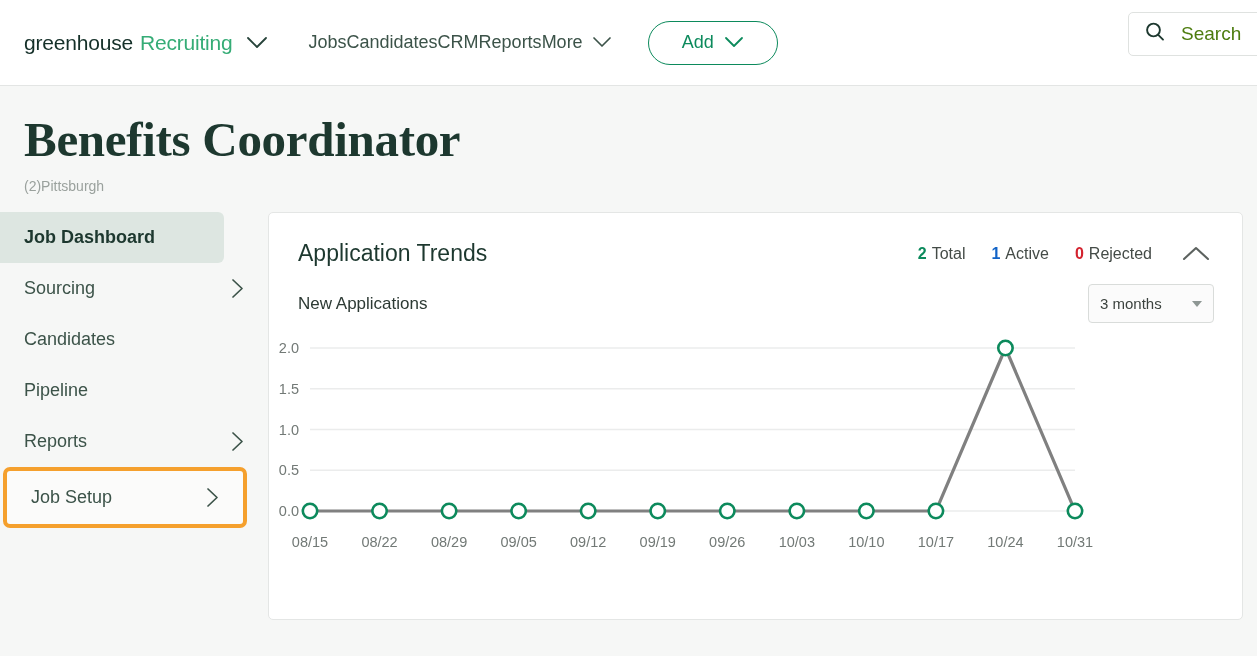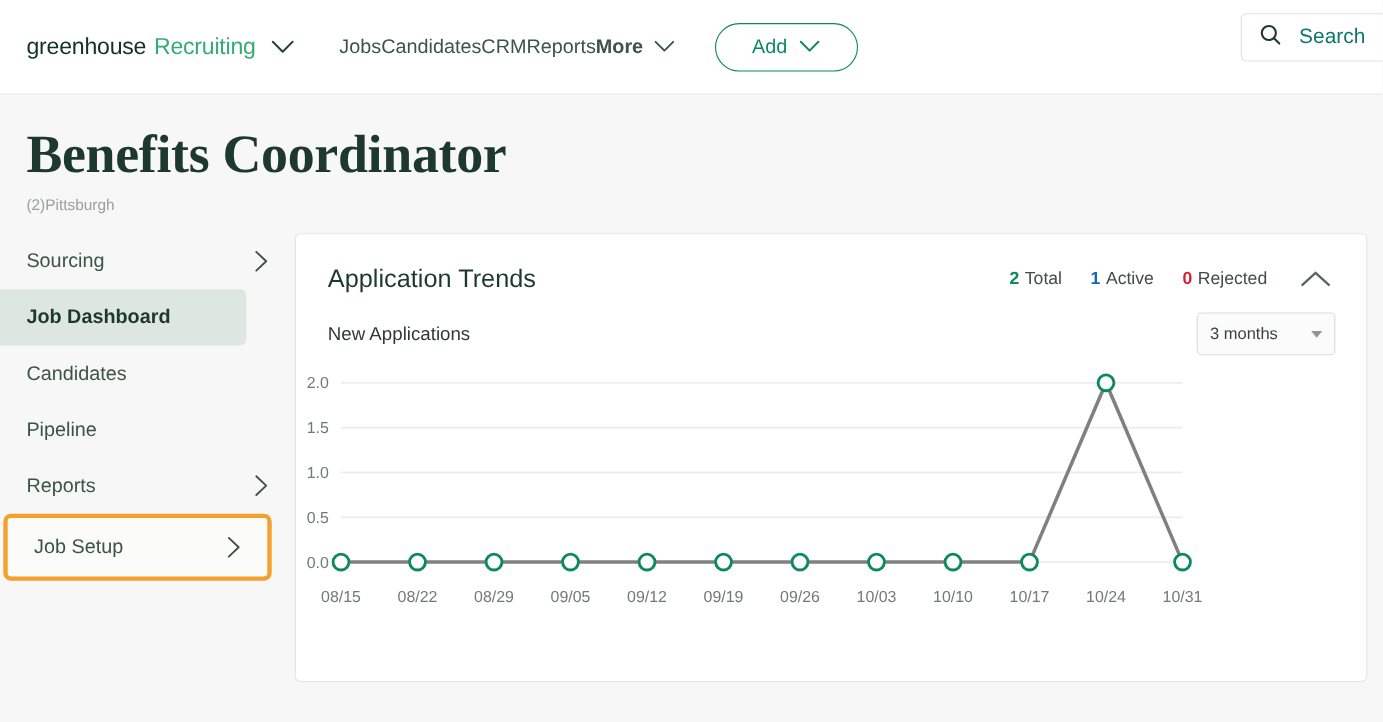--- a/index.html
+++ b/index.html
@@ -54,21 +54,20 @@
     cursor: pointer;
     white-space: nowrap;
   }
   .nav-more {
     display: flex;
     align-items: flex-end;
     gap: 9px;
     font-size: 18px;
     color: #3c5349;
     cursor: pointer;
-    font-weight: bold;
   }
   .add-btn {
     margin-left: 36px;
     height: 44px;
     min-width: 130px;
     padding: 0 22px;
     border: 1.6px solid #0c8a5c;
     border-radius: 22px;
     background: #fff;
     color: #0c8a5c;
@@ -89,21 +88,21 @@
     border: 1px solid #dfe2e0;
     border-radius: 5px;
     background: #fff;
     display: flex;
     align-items: center;
     padding-left: 14px;
     gap: 14px;
   }
   .search-placeholder {
     font-size: 19px;
-    color: #0f766e;
+    color: #4d7c0f;
   }
 
   
   .page-head { padding: 28px 0 0 24px; }
   .page-title {
     font-family: "Liberation Serif", serif;
     font-size: 49px;
     font-weight: 700;
     color: #1d382f;
     letter-spacing: -0.3px;
@@ -258,31 +257,31 @@
 
 <div class="page-head">
   <div class="page-title">Benefits Coordinator</div>
   <div class="page-sub">(2)Pittsburgh</div>
 </div>
 
 <div class="body-wrap">
 
   <div class="sidebar">
 
+    <div class="side-item active">
+      <span class="side-label">Job Dashboard</span>
+    </div>
+
     <div class="side-item">
       <span class="side-label">Sourcing</span>
       <span class="chev-right">
         <svg width="13" height="21" viewBox="0 0 13 21">
             <path d="M2 2 L11 10.5 L2 19" fill="none" stroke="#3c5349" stroke-width="1.7" stroke-linecap="round" stroke-linejoin="round"></path>
           </svg>
       </span>
-    </div>
-
-    <div class="side-item active">
-      <span class="side-label">Job Dashboard</span>
     </div>
 
     <div class="side-item">
       <span class="side-label">Candidates</span>
     </div>
 
     <div class="side-item">
       <span class="side-label">Pipeline</span>
     </div>
 

